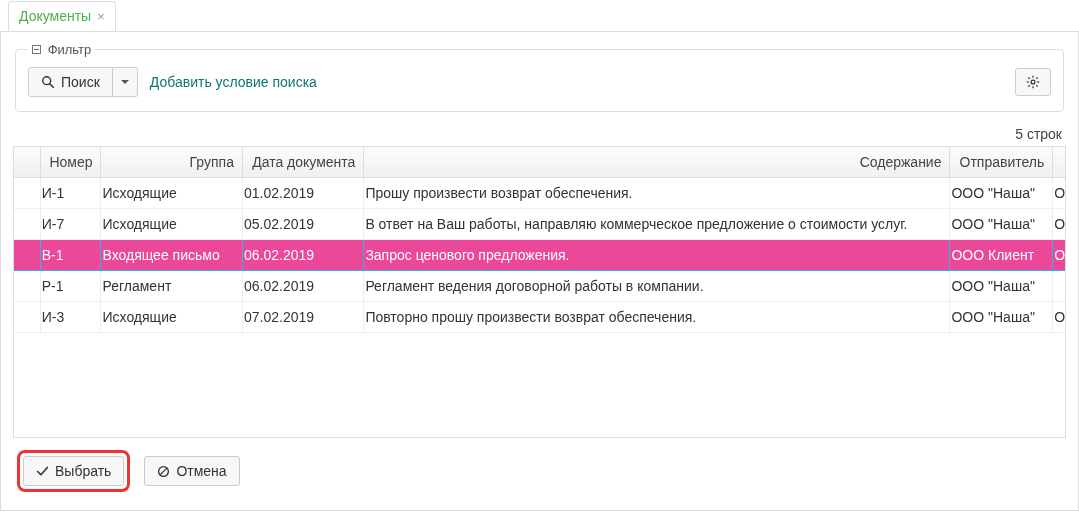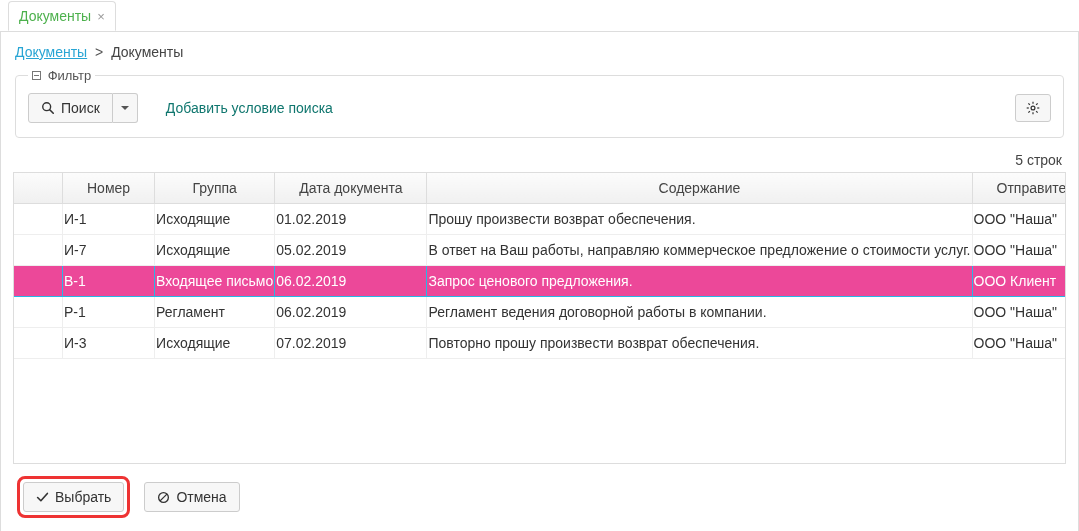--- a/index.html
+++ b/index.html
@@ -74,21 +74,21 @@
   }
   .legend-icon::before {
     content: "";
     position: absolute;
     left: 1px; right: 1px; top: 3px;
     height: 1px; background: #777;
   }
   .filter-row {
     display: flex;
     align-items: center;
-    gap: 28px;
+    gap: 12px;
   }
   .btn {
     display: inline-flex;
     align-items: center;
     gap: 6px;
     background: #f7f7f7;
     border: 1px solid #ccc;
     border-radius: 3px;
     padding: 6px 12px;
     color: #333;
@@ -142,23 +142,23 @@
   table {
     border-collapse: collapse;
     width: 1100px;
     min-width: 100%;
     font-size: 14px;
   }
   thead th {
     background: linear-gradient(#fcfcfc, #f0f0f0);
     border-right: 1px solid #ddd;
     border-bottom: 1px solid #ddd;
-    text-align: center;
+    text-align: right;
     font-weight: normal;
-    padding: 7px 24px;
+    padding: 7px 8px;
     color: #444;
     white-space: nowrap;
   }
   tbody td {
     border-right: 1px solid #eee;
     border-bottom: 1px solid #eee;
     padding: 7px 1px;
     white-space: nowrap;
     color: #333;
   }
@@ -195,25 +195,20 @@
 
 <div class="tabs">
   <div class="tab">
     <span>Документы</span>
     <span class="close">×</span>
   </div>
 </div>
 
 <div class="page">
 
-  <div class="breadcrumb">
-    <a href="#">Документы</a>
-    <span class="sep">&gt;</span>
-    <span>Документы</span>
-  </div>
 
   <fieldset class="filter">
     <legend>
       <span class="legend-icon"></span>
       <span>Фильтр</span>
     </legend>
     <div class="filter-row">
       <div class="btn-group">
         <button class="btn main">
           <svg width="14" height="14" viewBox="0 0 16 16">

